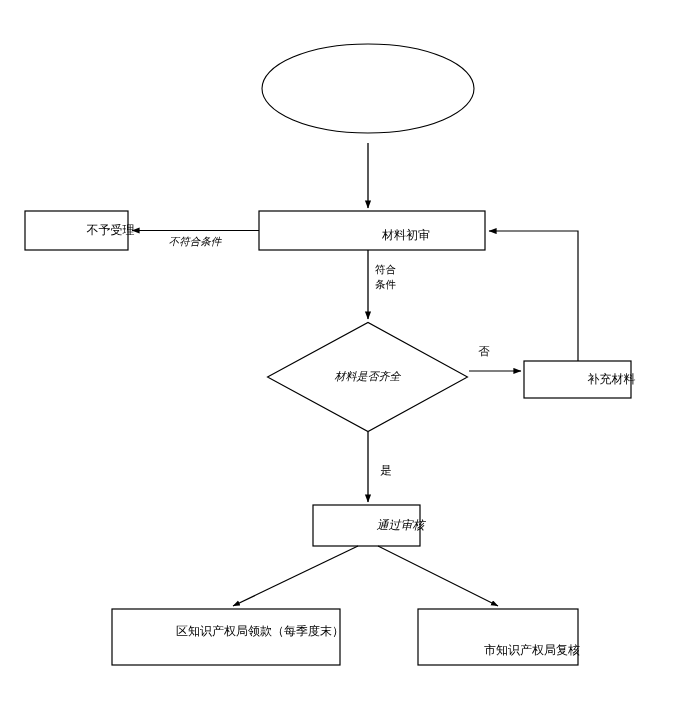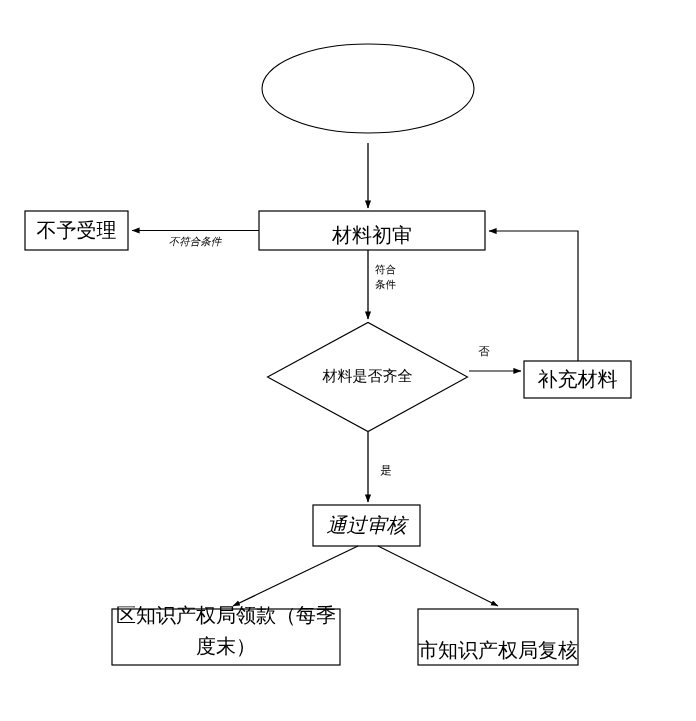--- a/index.html
+++ b/index.html
@@ -29,22 +29,22 @@
     display: flex;
     align-items: center;
     justify-content: center;
     text-align: center;
     color: #000000;
     line-height: 1.55;
     white-space: pre-line;
     pointer-events: none;
   }
   .t-ellipse { font-size: 13px; }
-  .t-box     { font-size: 20px; }
-  .t-diamond { font-size: 15px; }
+  .t-box     { font-size: 12px; margin-left: 34px; }
+  .t-diamond { font-size: 11px; font-style: italic; }
   .edge-label {
     position: absolute;
     color: #000000;
     font-size: 10.5px;
     line-height: 1.45;
     text-align: center;
     white-space: pre-line;
   }
   .edge-label.sz-12 { font-size: 11.5px; }
 </style>

